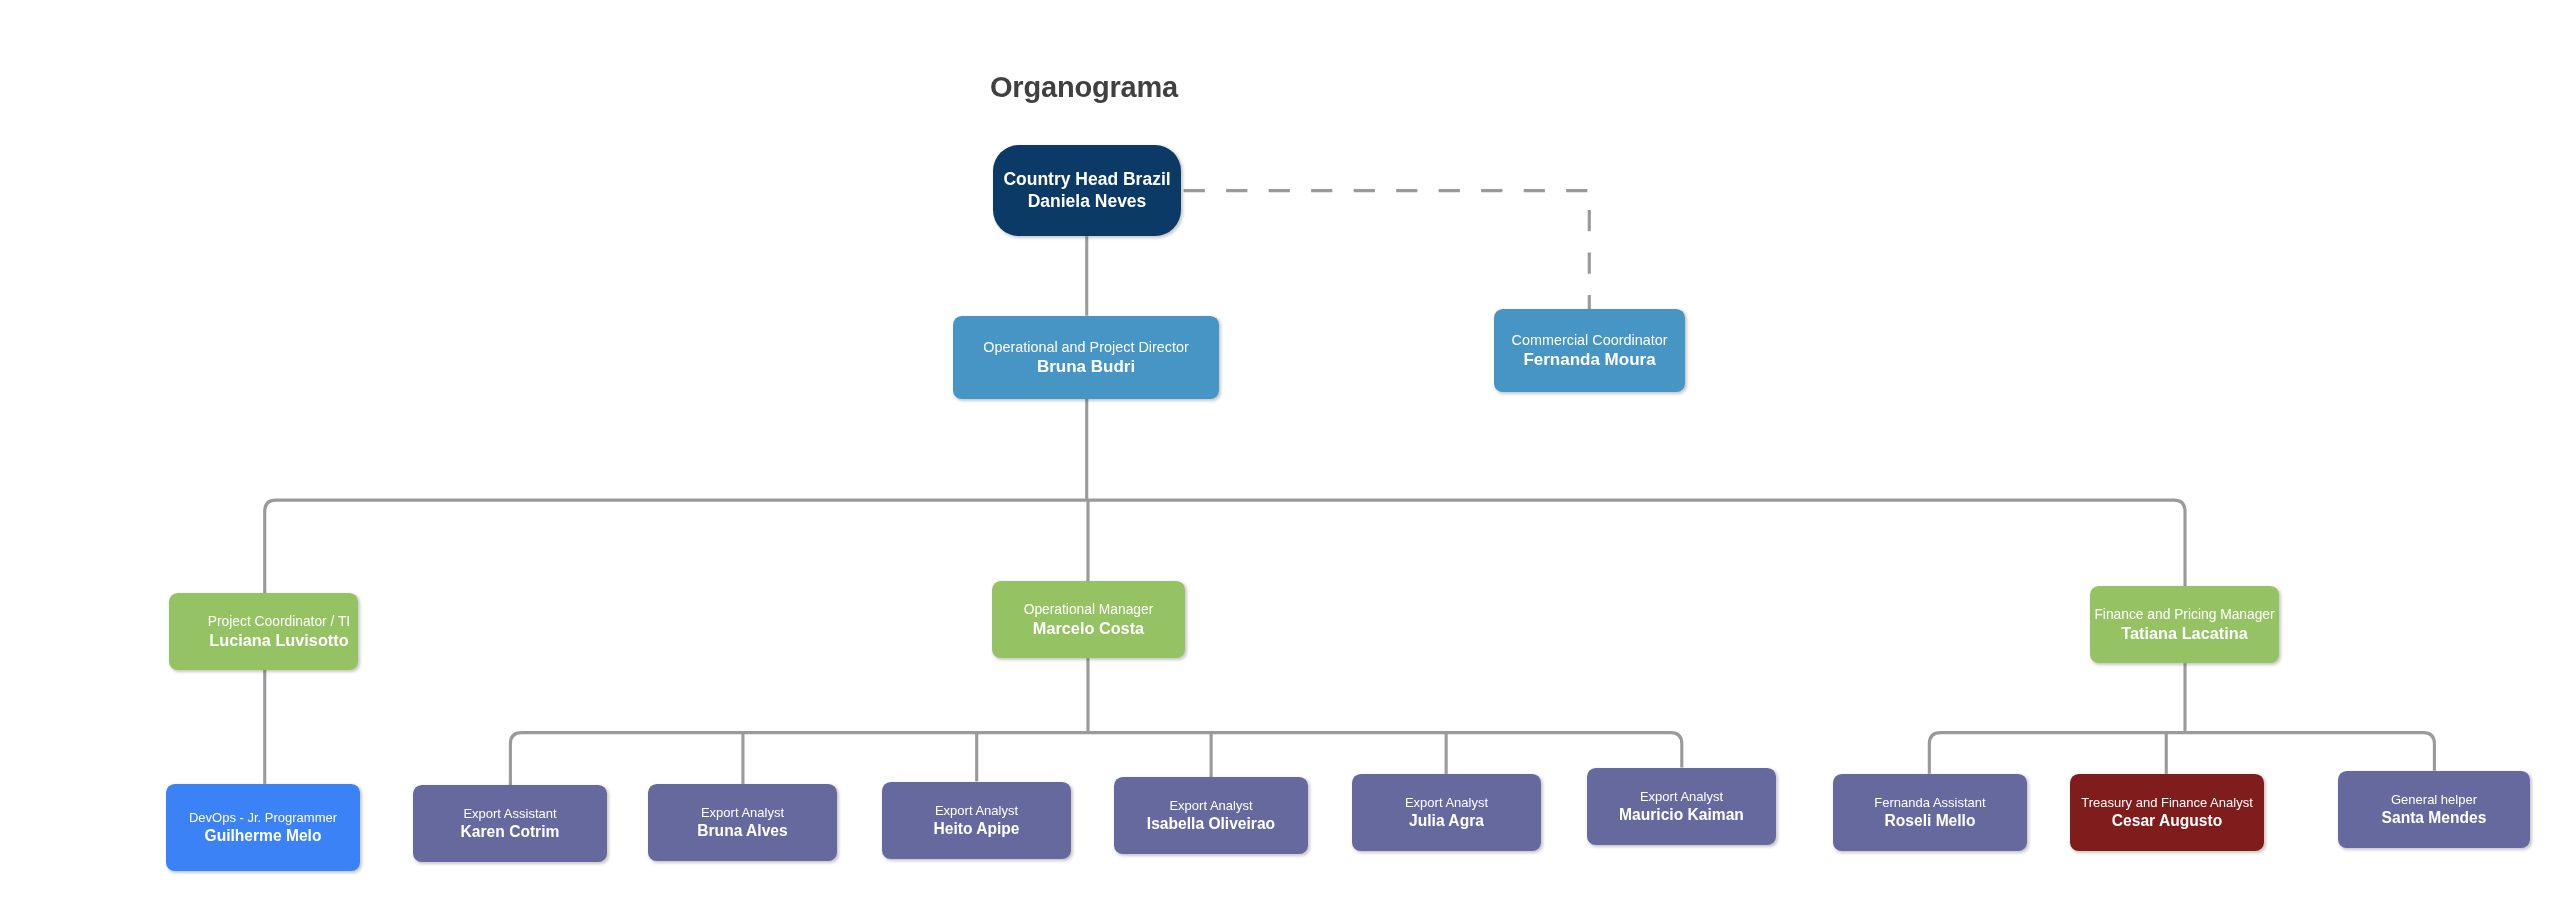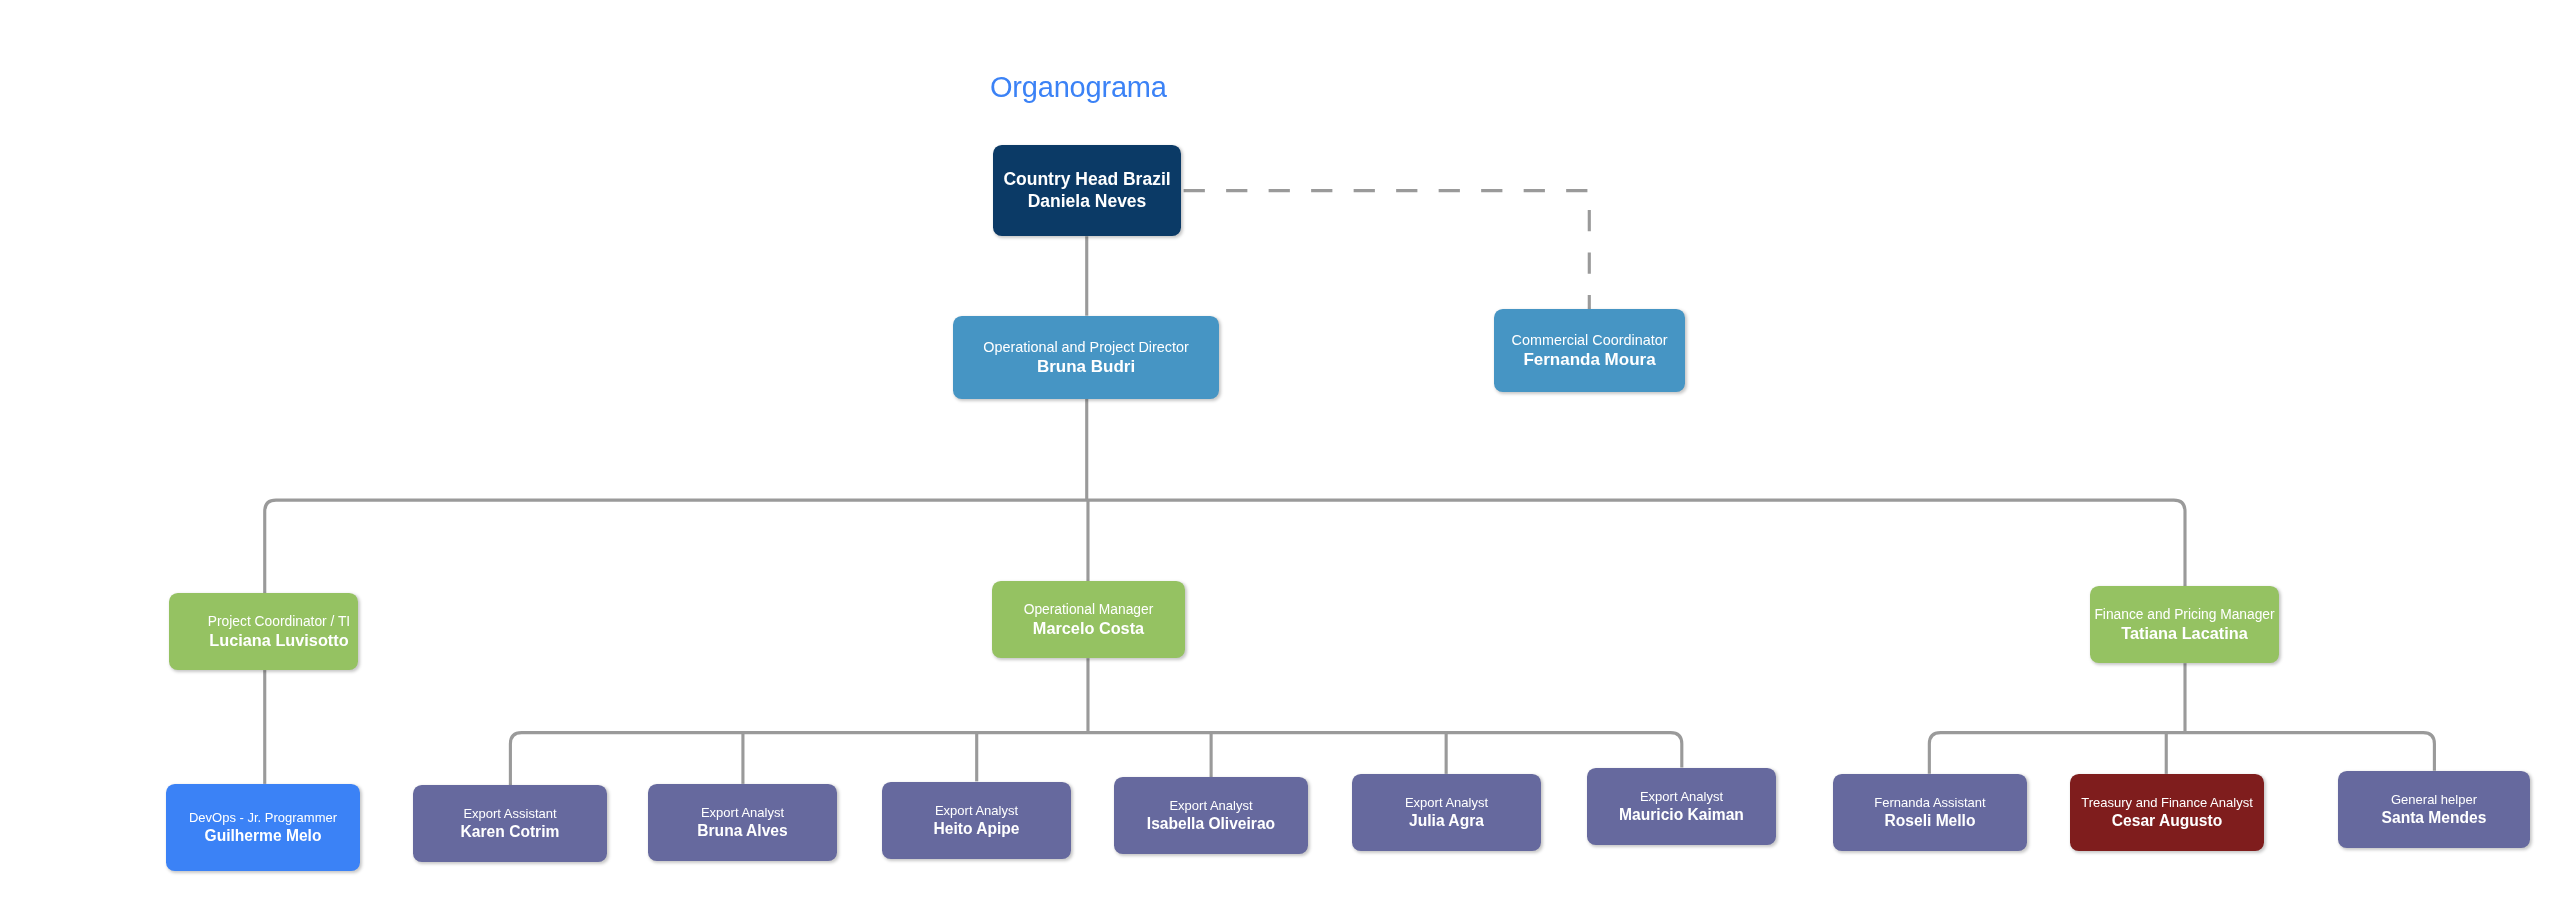--- a/index.html
+++ b/index.html
@@ -23,22 +23,22 @@
     top: 0;
     width: 2576px;
     height: 907px;
     pointer-events: none;
   }
   #page-title {
     position: absolute;
     left: 990px;
     top: 71px;
     font-size: 29px;
-    font-weight: normal;
-    color: #3b82f6;
+    font-weight: bold;
+    color: #404040;
     letter-spacing: -0.2px;
     white-space: nowrap;
   }
   .node {
     position: absolute;
     box-sizing: border-box;
     border-radius: 8.8px;
     display: flex;
     flex-direction: column;
     align-items: center;
@@ -97,21 +97,21 @@
     <path d="M 1937 1172 L 1937 1243" stroke="#9a9a9a" stroke-width="5"></path>
     <path d="M 2313 1172 L 2313 1238" stroke="#9a9a9a" stroke-width="5"></path>
 
     <path d="M 3495 1061 L 3495 1172" stroke="#9a9a9a" stroke-width="5"></path>
     <path d="M 3086 1238 L 3086 1190 Q 3086 1172 3104 1172 L 3876 1172 Q 3894 1172 3894 1190 L 3894 1233" stroke="#9a9a9a" stroke-width="5"></path>
     <path d="M 3465 1172 L 3465 1238" stroke="#9a9a9a" stroke-width="5"></path>
   </svg>
 
   <div id="page-title">Organograma</div>
 
-  <div class="node root" style="left:993px; top:145px; width:188px; height:91px; background:#0b3a66;">
+  <div class="node root" style="left:993px; top:145px; width:188px; height:91px; background:#0b3a66;border-radius:26px;">
     <span class="role">Country Head Brazil</span>
     <span class="person">Daniela Neves</span>
   </div>
 
   <div class="node lvl-director" style="left:953px; top:316px; width:266px; height:83px; background:#4695c4;">
     <span class="role">Operational and Project Director</span>
     <span class="person">Bruna Budri</span>
   </div>
 
   <div class="node lvl-director" style="left:1494px; top:309px; width:191px; height:83px; background:#4695c4;">

